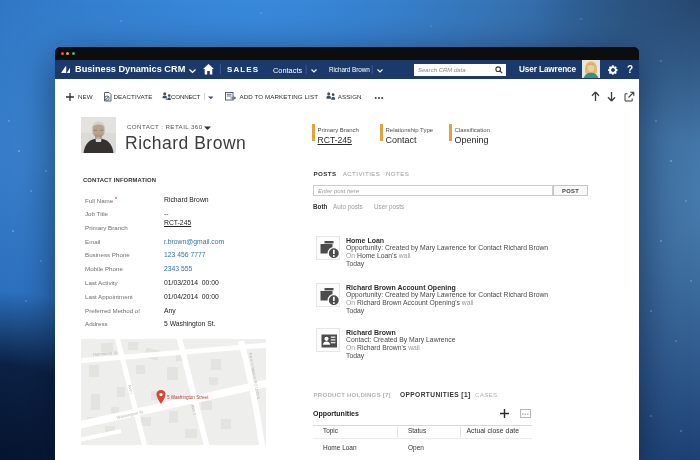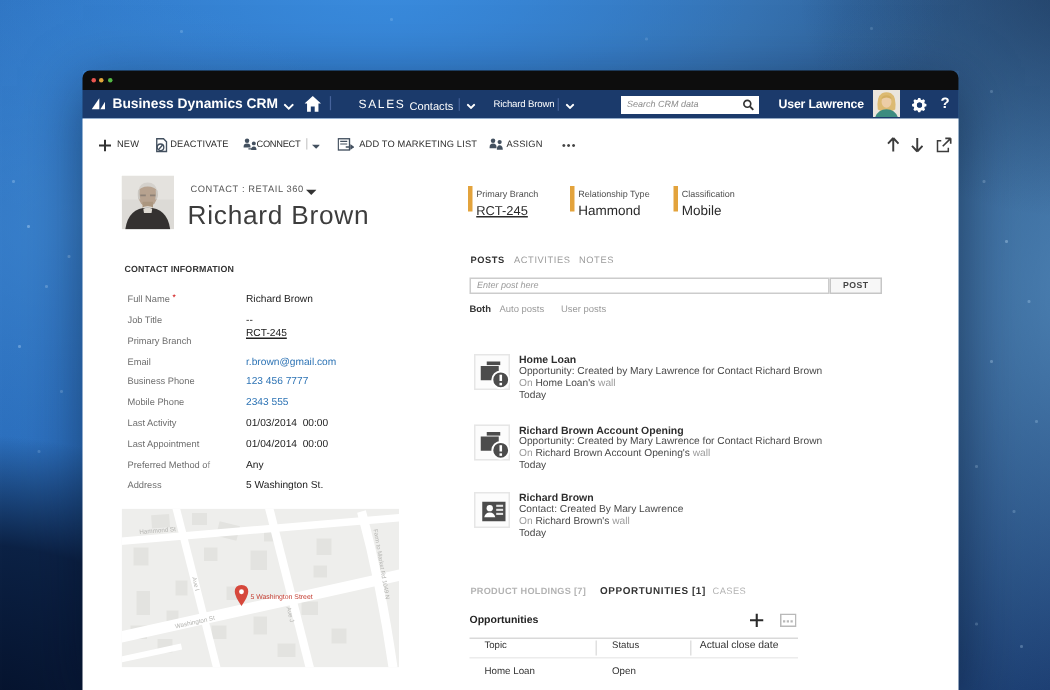--- a/index.html
+++ b/index.html
@@ -69,21 +69,21 @@
       <path d="M5.8 8 L9 8 L9 2.8 Z" fill="#fff"></path>
     </svg>
     <div class="t" style="left:20px;top:5px;font-size:9.2px;font-weight:bold;color:#fff;letter-spacing:0px">Business Dynamics CRM</div>
     <svg style="position:absolute;left:134px;top:8.5px" width="7" height="5" viewBox="0 0 7 5">
         <path d="M0.5 0.5 L3.5 3.5 L6.5 0.5" stroke="#fff" stroke-width="1.2" fill="none"></path>
       </svg>
     <svg style="position:absolute;left:148px;top:3.5px" width="11" height="11" viewBox="0 0 11 11">
       <path d="M5.5 0 L11 5 L9.3 5 L9.3 10.5 L6.8 10.5 L6.8 7 L4.2 7 L4.2 10.5 L1.7 10.5 L1.7 5 L0 5 Z" fill="#fff"></path>
     </svg>
     <div class="t" style="left:164px;top:4px;font-size:10px;color:#46639c">|</div>
-    <div class="t" style="left:184px;top:6px;font-size:8px;font-weight:normal;color:#fff;letter-spacing:1.1px">SALES</div>
+    <div class="t" style="left:172px;top:6px;font-size:8px;font-weight:bold;color:#fff;letter-spacing:1.1px">SALES</div>
     <div class="t" style="left:218px;top:6.5px;font-size:7.4px;color:#fff">Contacts</div>
     <div class="t" style="left:250px;top:5px;font-size:9px;color:#46639c">|</div>
     <svg style="position:absolute;left:255.5px;top:8.5px" width="6" height="4" viewBox="0 0 6 4">
         <path d="M0.5 0.5 L3 3 L5.5 0.5" stroke="#fff" stroke-width="1.2" fill="none"></path>
       </svg>
     <div class="t" style="left:274px;top:6.8px;font-size:6.4px;color:#fff;letter-spacing:-0.1px">Richard Brown</div>
     <div class="t" style="left:316px;top:5px;font-size:9px;color:#46639c">|</div>
     <svg style="position:absolute;left:321.5px;top:8.5px" width="6" height="4" viewBox="0 0 6 4">
         <path d="M0.5 0.5 L3 3 L5.5 0.5" stroke="#fff" stroke-width="1.2" fill="none"></path>
       </svg>
@@ -179,24 +179,24 @@
     <svg style="position:absolute;left:149px;top:46.5px" width="7" height="5" viewBox="0 0 7 5">
         <path d="M0 0.5 L3.5 4 L7 0.5 Z" fill="#333"></path>
       </svg>
     <div class="t" id="bigname" style="left:70px;top:56px;font-size:17.5px;color:#3d3d3d;letter-spacing:0.5px">Richard Brown</div>
 
     <div style="position:absolute;left:257px;top:45px;width:2.5px;height:17px;background:#e3a33c"></div>
     <div class="t" style="left:262.5px;top:47.5px;font-size:6px;color:#4e4e4e">Primary Branch</div>
     <div class="t" style="left:262.5px;top:57px;font-size:8.6px;color:#2a2a2a;text-decoration:underline">RCT-245</div>
     <div style="position:absolute;left:325px;top:45px;width:2.5px;height:17px;background:#e3a33c"></div>
     <div class="t" style="left:330.5px;top:47.5px;font-size:6px;color:#4e4e4e">Relationship Type</div>
-    <div class="t" style="left:330.5px;top:56.5px;font-size:9px;color:#2a2a2a">Hammond</div>
+    <div class="t" style="left:330.5px;top:56.5px;font-size:9px;color:#2a2a2a">Contact</div>
     <div style="position:absolute;left:394px;top:45px;width:2.5px;height:17px;background:#e3a33c"></div>
     <div class="t" style="left:399.5px;top:47.5px;font-size:6px;color:#4e4e4e">Classification</div>
-    <div class="t" style="left:399.5px;top:56.5px;font-size:9px;color:#2a2a2a">Mobile</div>
+    <div class="t" style="left:399.5px;top:56.5px;font-size:9px;color:#2a2a2a">Opening</div>
 
     <div class="t" style="left:28px;top:99px;font-size:5.9px;font-weight:bold;color:#333;letter-spacing:0.1px">CONTACT INFORMATION</div>
     <div class="lbl" style="top:118.2px">Full Name <span style="color:#c00;font-size:5.5px;vertical-align:1.5px">*</span></div>
       <div class="val" style="top:118.2px">Richard Brown</div>
     <div class="lbl" style="top:132px">Job Title</div>
       <div class="val" style="top:132px">--</div>
     <div class="lbl" style="top:145.8px">Primary Branch</div>
       <div class="val" style="top:140.5px;text-decoration:underline">RCT-245</div>
     <div class="lbl" style="top:159.6px">Email</div>
       <div class="val lnk" style="top:159.6px">r.brown@gmail.com</div>

